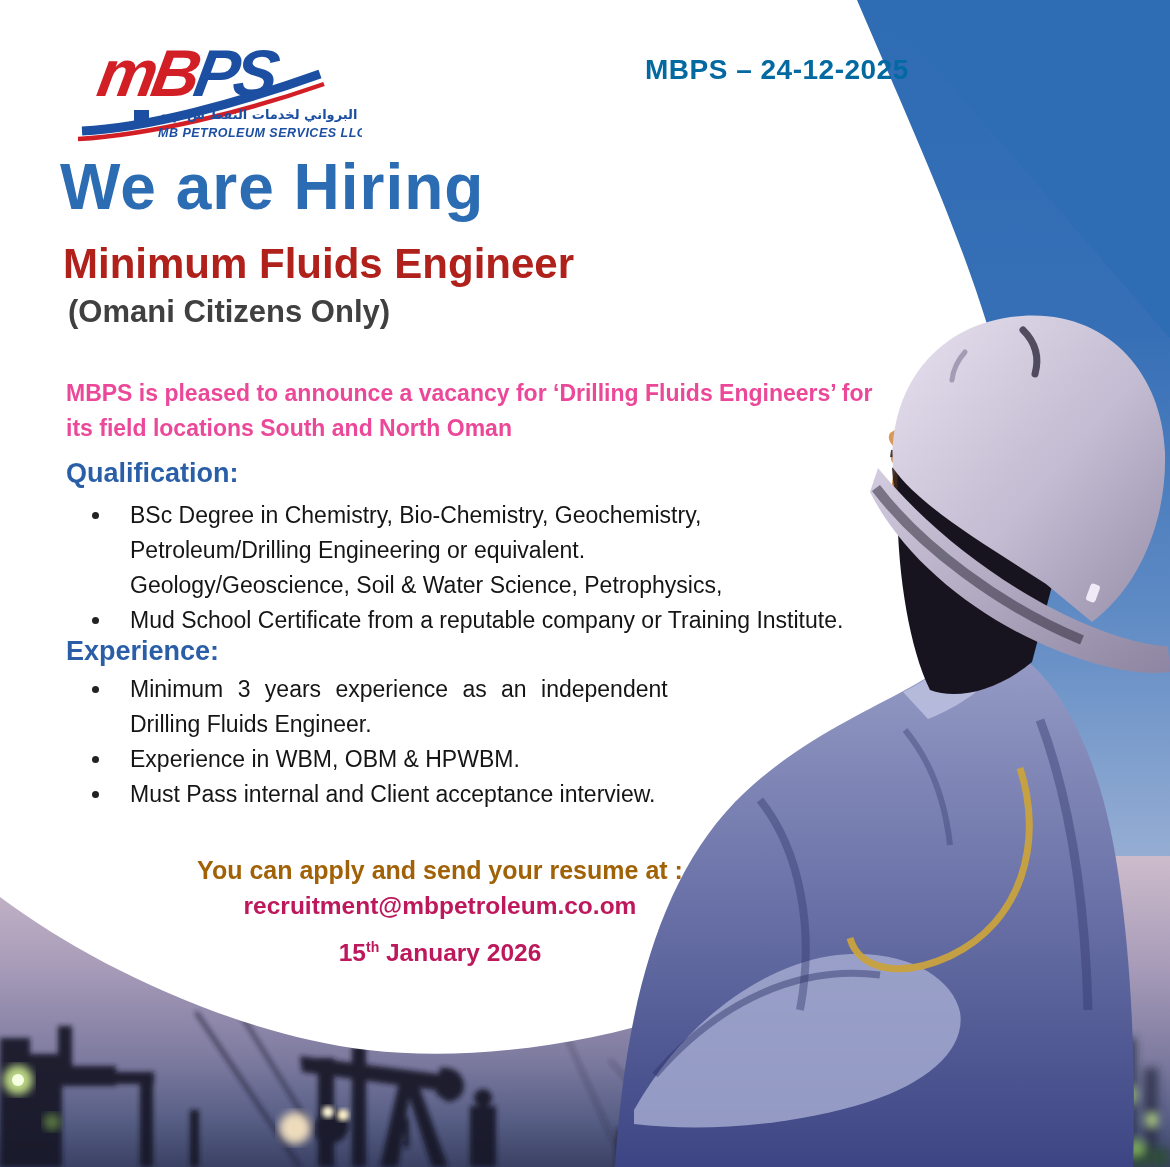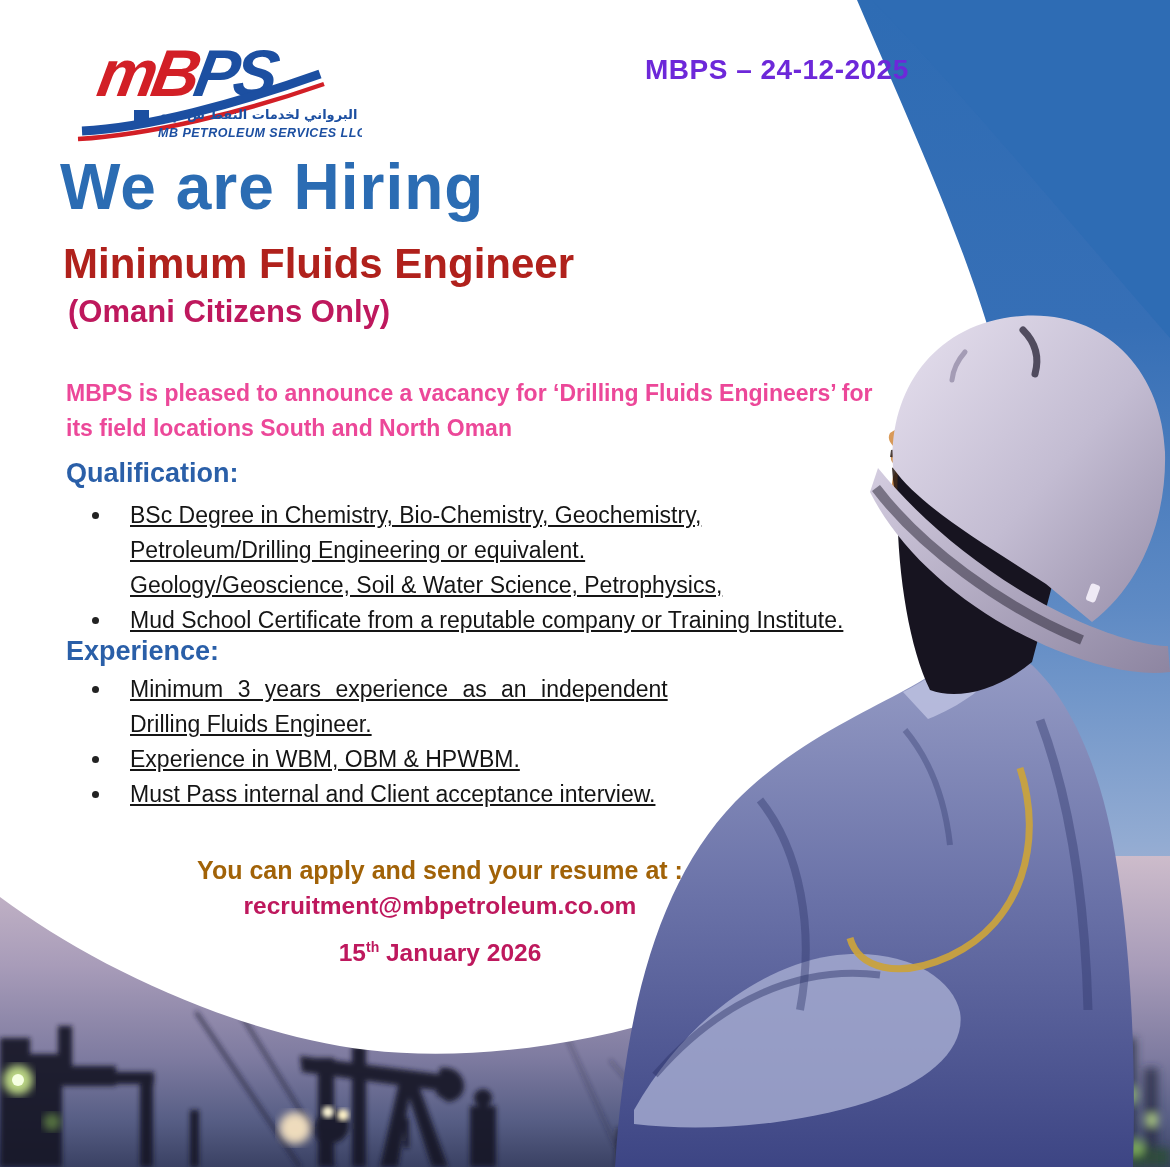--- a/index.html
+++ b/index.html
@@ -4,40 +4,40 @@
 <style>
   html,body{margin:0;padding:0;background:#e8e8e8;}
   .poster{
     position:relative;width:1170px;height:1167px;margin:0 auto;
     background:#ffffff;overflow:hidden;
     font-family:"Liberation Sans","DejaVu Sans",sans-serif;
   }
   .bg-art{position:absolute;inset:0;width:1170px;height:1167px;}
   .txt{position:absolute;white-space:nowrap;}
 
-  .ref{left:645px;top:54px;font-size:28px;font-weight:bold;color:#6d28d9;letter-spacing:.5px;}
+  .ref{left:645px;top:54px;font-size:28px;font-weight:bold;color:#0369a1;letter-spacing:.5px;}
   .headline{left:60px;top:150px;font-size:64px;font-weight:bold;color:#2b6cb3;letter-spacing:1px;}
   .position{left:63px;top:240px;font-size:42px;font-weight:bold;color:#b0211c;}
-  .restrict{left:68px;top:294px;font-size:31px;font-weight:bold;color:#be185d;}
+  .restrict{left:68px;top:294px;font-size:31px;font-weight:bold;color:#404040;}
 
   .intro{left:66px;top:376px;font-size:23px;font-weight:bold;color:#ec4899;line-height:35px;}
   .intro .line{display:block;}
 
   .sec-head{font-size:27px;font-weight:bold;color:#2a5fa8;}
   .qual-head{left:66px;top:458px;}
   .exp-head{left:66px;top:636px;}
 
   ul.bullets{list-style:none;margin:0;padding:0;position:absolute;}
   .qual-list{left:88px;top:498px;}
   .exp-list{left:88px;top:672px;}
   ul.bullets li{position:relative;padding-left:42px;font-size:23px;color:#151515;line-height:35px;}
   ul.bullets li .dot{
     position:absolute;left:4px;top:14px;width:7px;height:7px;border-radius:50%;background:#222;
   }
-  ul.bullets .line{display:block;text-decoration:underline;}
+  ul.bullets .line{display:block;}
   .spread{word-spacing:8px;}
 
   .centerblock{position:absolute;left:130px;width:620px;text-align:center;}
   .apply-block{top:856px;}
   .close-block{top:932px;}
   .blue-line{font-size:25px;font-weight:bold;color:#a16207;display:block;}
   .dark-line{font-size:24.5px;font-weight:bold;color:#be185d;display:block;margin-top:7px;}
   .dark-line sup{font-size:14px;}
 
   .logo{position:absolute;left:76px;top:34px;width:286px;height:112px;}

